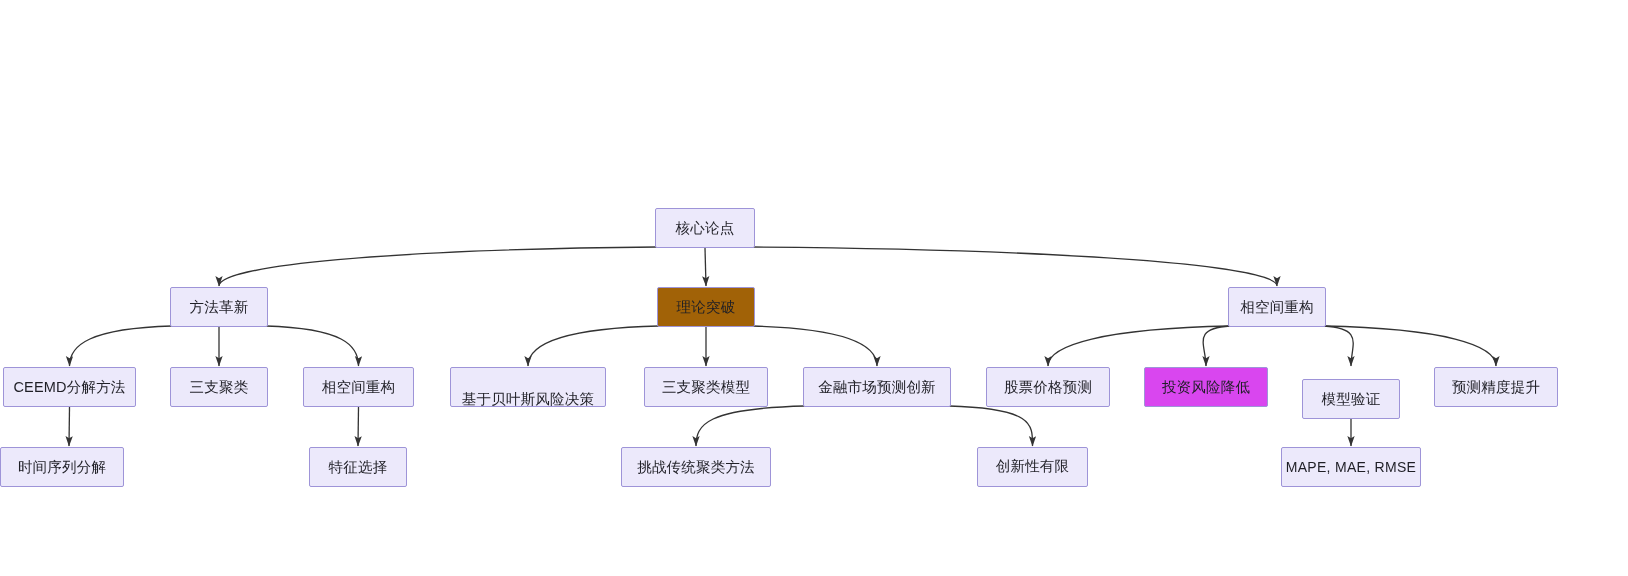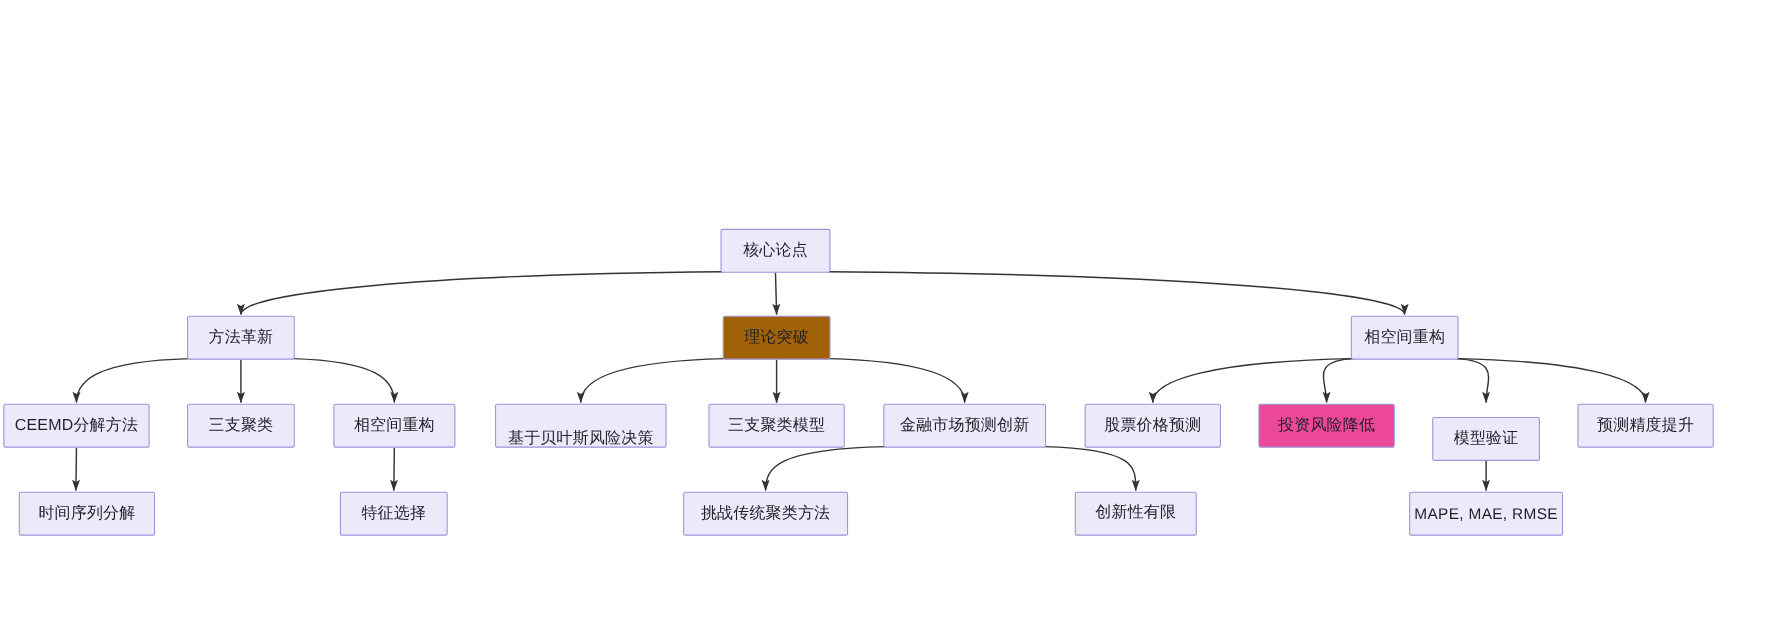--- a/index.html
+++ b/index.html
@@ -119,30 +119,30 @@
       </div>
       <div class="node" style="left: 644px; top: 367px; width: 124px; height: 40px; background: rgb(236, 233, 251); border-color: rgb(158, 148, 216);">
         <span class="node-label">三支聚类模型</span>
       </div>
       <div class="node" style="left: 803px; top: 367px; width: 148px; height: 40px; background: rgb(236, 233, 251); border-color: rgb(158, 148, 216);">
         <span class="node-label">金融市场预测创新</span>
       </div>
       <div class="node" style="left: 986px; top: 367px; width: 124px; height: 40px; background: rgb(236, 233, 251); border-color: rgb(158, 148, 216);">
         <span class="node-label">股票价格预测</span>
       </div>
-      <div class="node" style="left: 1144px; top: 367px; width: 124px; height: 40px; background: #ec4899; border-color: rgb(158, 148, 216);">
+      <div class="node" style="left: 1144px; top: 367px; width: 124px; height: 40px; background: #d946ef; border-color: rgb(158, 148, 216);">
         <span class="node-label">投资风险降低</span>
       </div>
       <div class="node" style="left: 1302px; top: 379px; width: 98px; height: 40px; background: rgb(236, 233, 251); border-color: rgb(158, 148, 216);">
         <span class="node-label">模型验证</span>
       </div>
       <div class="node" style="left: 1434px; top: 367px; width: 124px; height: 40px; background: rgb(236, 233, 251); border-color: rgb(158, 148, 216);">
         <span class="node-label">预测精度提升</span>
       </div>
-      <div class="node" style="left: 17px; top: 447px; width: 124px; height: 40px; background: rgb(236, 233, 251); border-color: rgb(158, 148, 216);">
+      <div class="node" style="left: 0; top: 447px; width: 124px; height: 40px; background: rgb(236, 233, 251); border-color: rgb(158, 148, 216);">
         <span class="node-label">时间序列分解</span>
       </div>
       <div class="node" style="left: 309px; top: 447px; width: 98px; height: 40px; background: rgb(236, 233, 251); border-color: rgb(158, 148, 216);">
         <span class="node-label">特征选择</span>
       </div>
       <div class="node" style="left: 621px; top: 447px; width: 150px; height: 40px; background: rgb(236, 233, 251); border-color: rgb(158, 148, 216);">
         <span class="node-label">挑战传统聚类方法</span>
       </div>
       <div class="node" style="left: 977px; top: 447px; width: 111px; height: 40px; background: rgb(236, 233, 251); border-color: rgb(158, 148, 216); font-family: Liberation Mono, monospace;">
         <span class="node-label">创新性有限</span>

